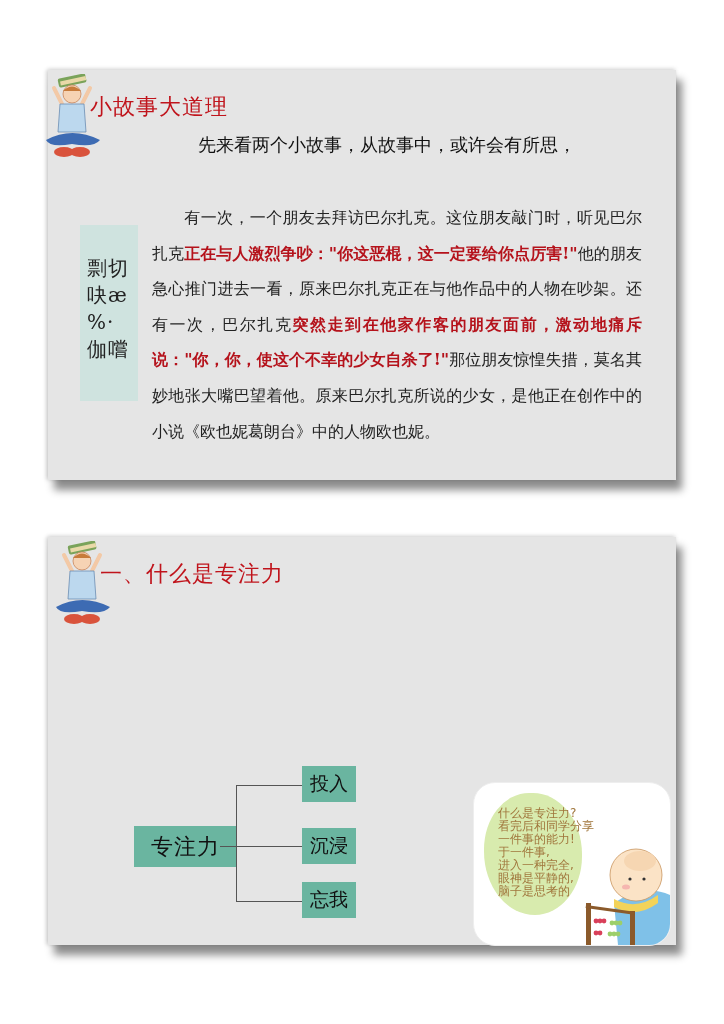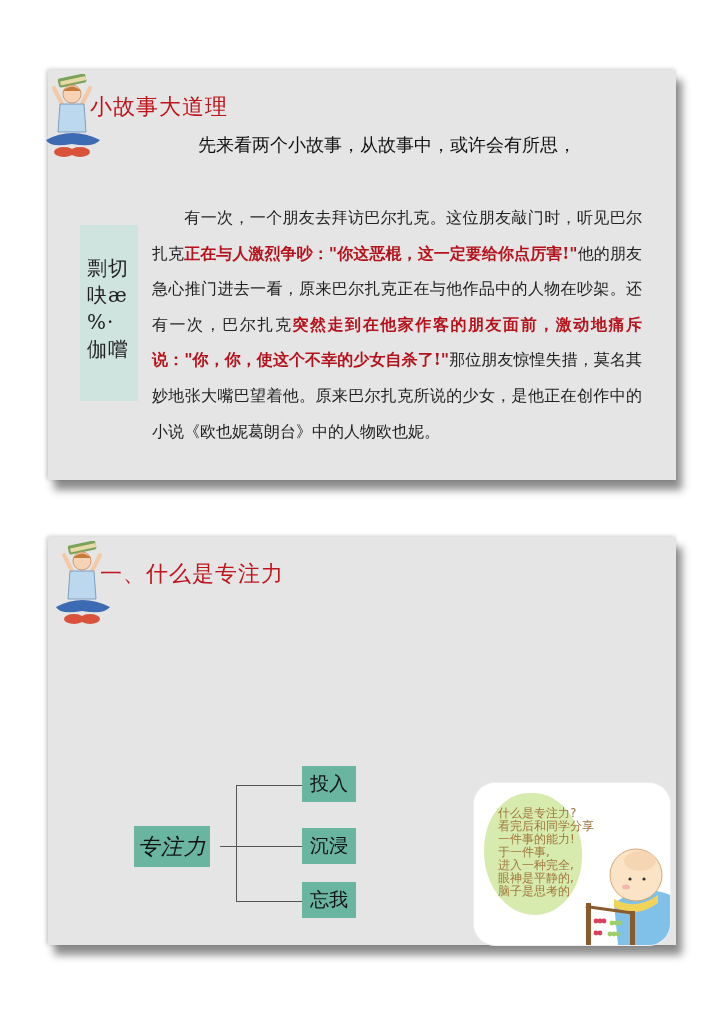--- a/index.html
+++ b/index.html
@@ -50,21 +50,21 @@
     font-size: 19px; line-height: 26px; color: #111;
   }
   .def .hl { color: #c0141c; }
   .def .hlb { color: #c0141c; font-weight: bold; }
 
   .node {
     position: absolute; background: #6ab5a0; color: #111;
     font-family: "DejaVu Sans", "Liberation Sans", sans-serif;
     display: flex; align-items: center; justify-content: center;
   }
-  .node.root { left: 86px; top: 289px; width: 76px; height: 41px; font-size: 22px; letter-spacing: 1px; font-style: italic; }
+  .node.root { left: 86px; top: 289px; width: 103px; height: 41px; font-size: 22px; letter-spacing: 1px; }
   .node.leaf { width: 54px; height: 36px; font-size: 19px; left: 254px; }
   .line { position: absolute; background: #555; }
 
   .comic {
     position: absolute; left: 425px; top: 245px; width: 196px; height: 162px;
     border: 1px solid #eee; border-radius: 22px; background: #fff; overflow: hidden;
   }
   .bubble {
     position: absolute; left: 10px; top: 10px; width: 98px; height: 122px;
     background: #d8ebae; border-radius: 46% 50% 48% 52%;

